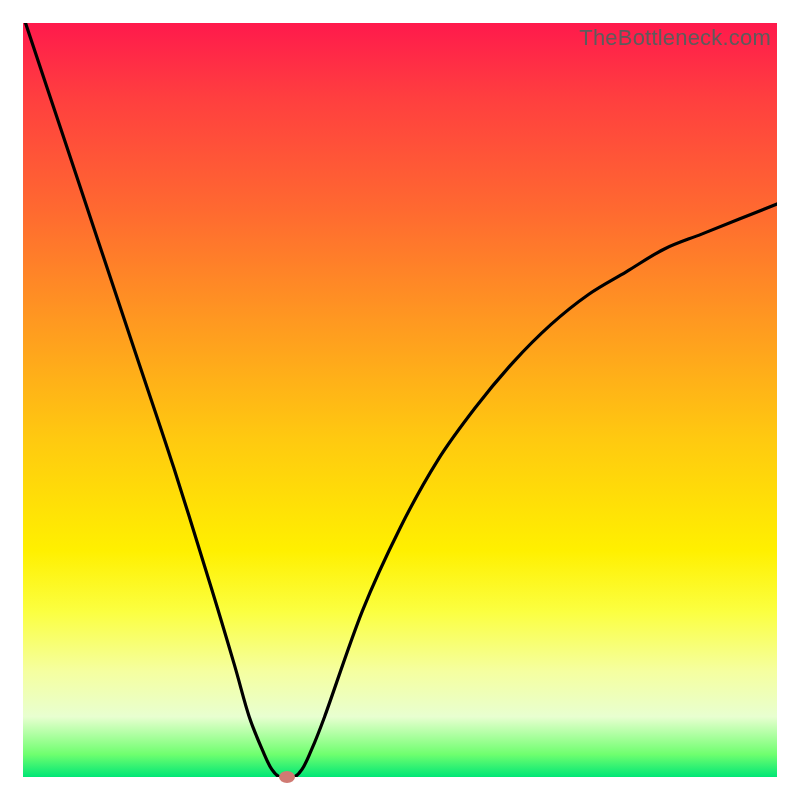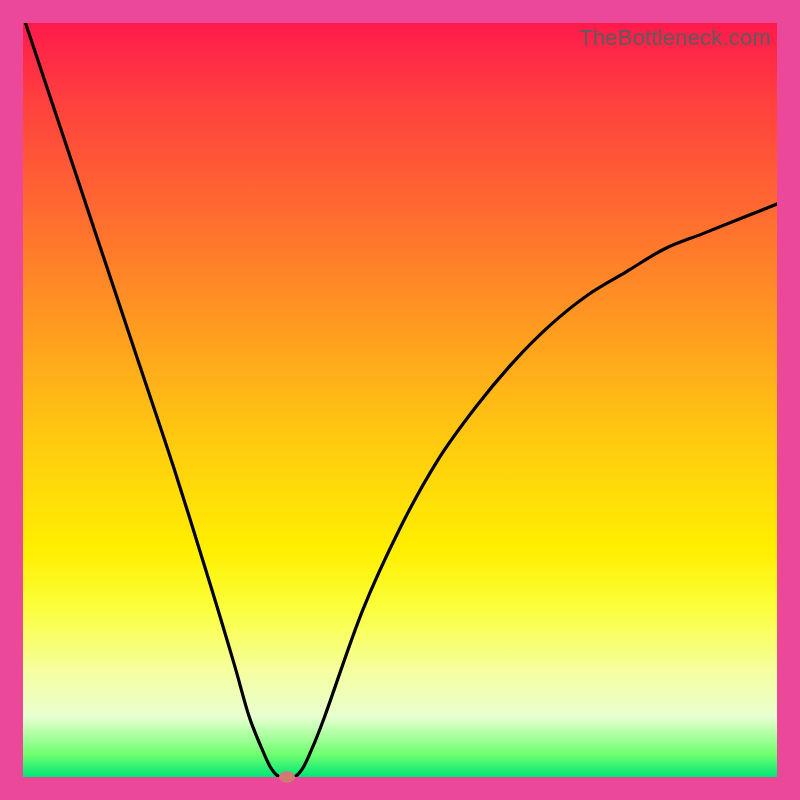--- a/index.html
+++ b/index.html
@@ -1,21 +1,21 @@
 <!DOCTYPE html>
 <html><head>
 <meta charset="utf-8">
 <style>
   * { margin: 0; padding: 0; box-sizing: border-box; }
   html, body { width: 800px; height: 800px; overflow: hidden; background: #000; }
   .frame {
     position: relative;
     width: 800px;
     height: 800px;
-    background: #ec4899;
+    background: #ffffff;
   }
   .plot-area {
     position: absolute;
     left: 23px;
     top: 23px;
     width: 754px;
     height: 754px;
     background: linear-gradient(to bottom,
       #ff1a4c 0%,
       #ff3f3f 10%,

